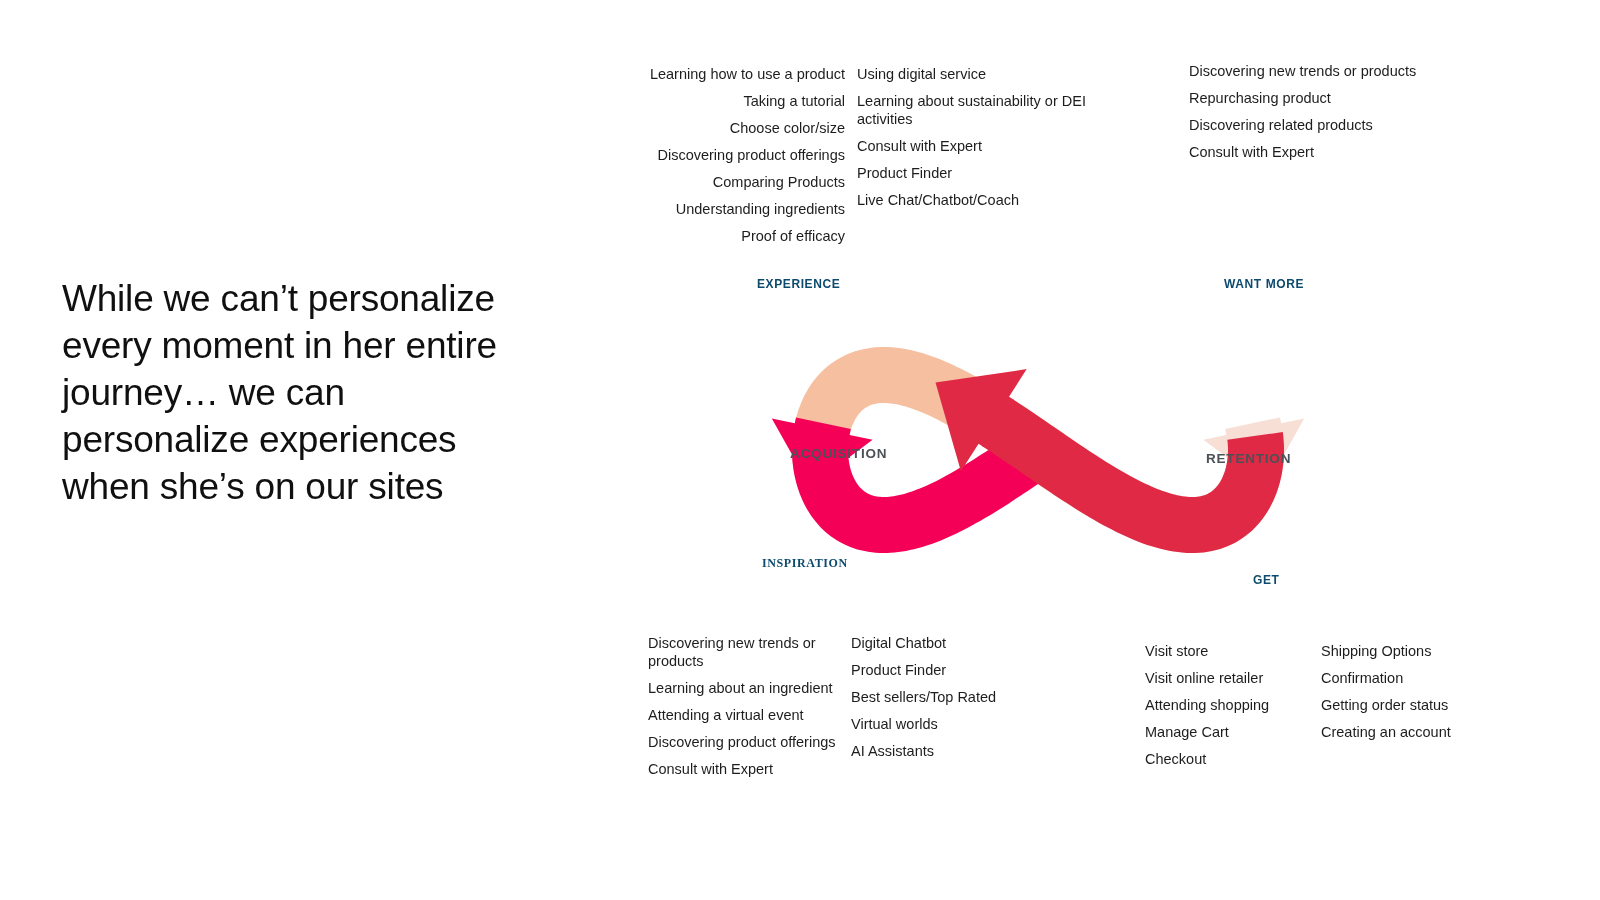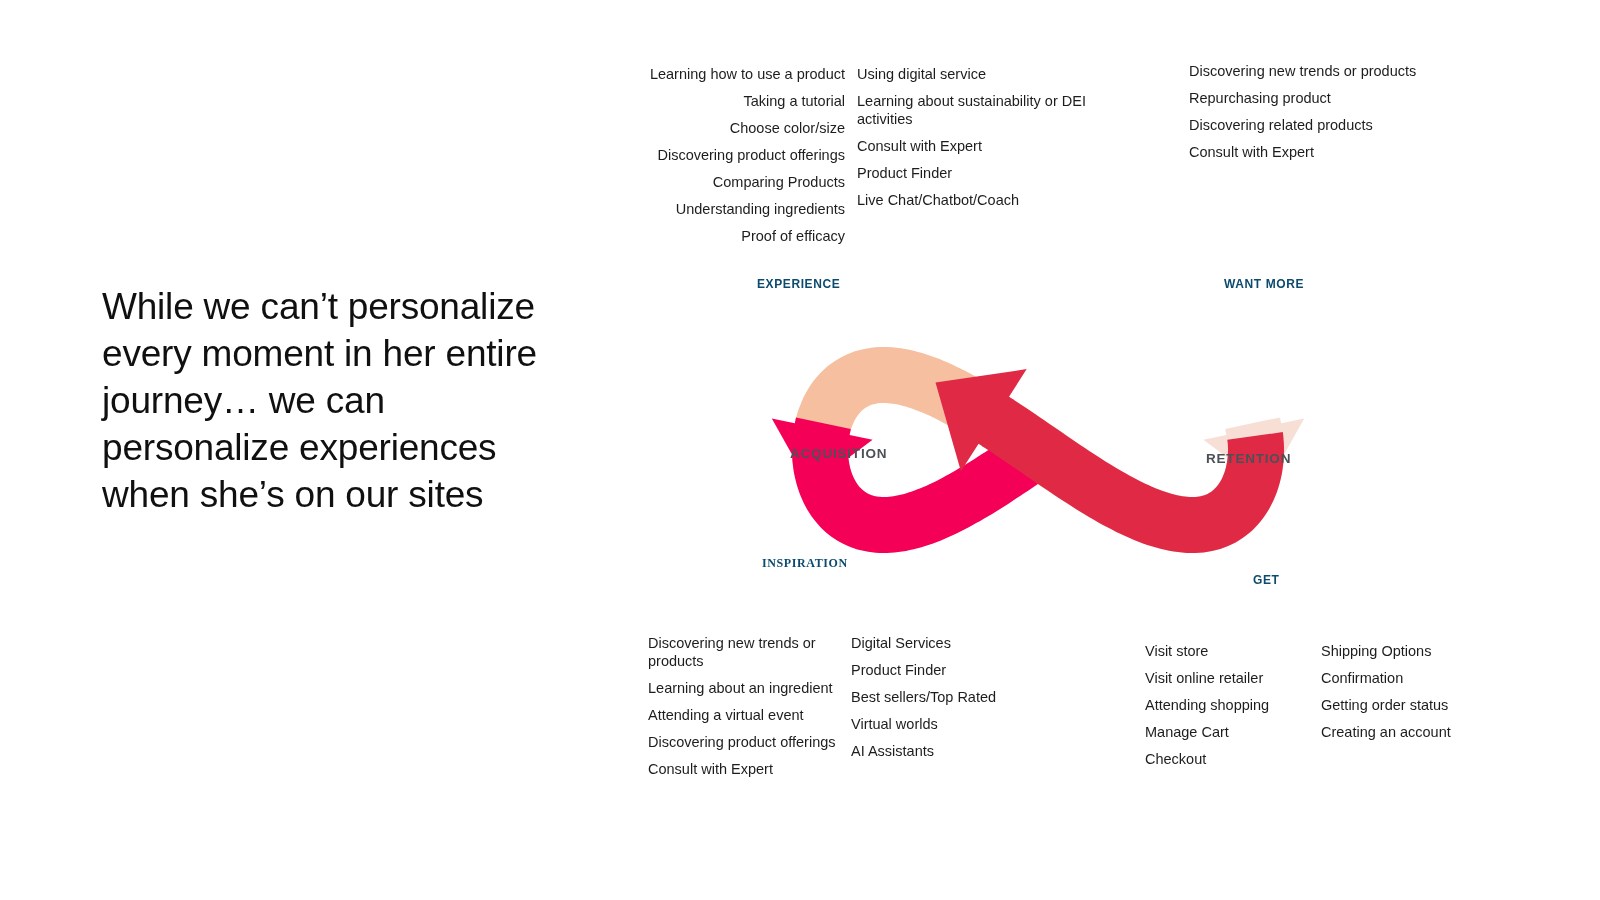--- a/index.html
+++ b/index.html
@@ -16,23 +16,22 @@
     overflow: hidden;
     font-family: "Liberation Sans", sans-serif;
     color: #161616;
     -webkit-font-smoothing: antialiased;
   }
 
   
   #headline {
     position: absolute;
     left: 62px;
-    top: 283px;
+    top: 275px;
     width: 470px;
-    margin-left: 40px;
   }
   #headline .line {
     font-family: "Liberation Sans", sans-serif;
     font-size: 37px;
     line-height: 47px;
     font-weight: 400;
     letter-spacing: -0.2px;
     color: #101010;
     white-space: nowrap;
   }
@@ -132,21 +131,21 @@
   </div>
 
 <div class="jcol" id="col-inspiration-a">
     <div class="jitem">Discovering new trends or products</div>
     <div class="jitem">Learning about an ingredient</div>
     <div class="jitem">Attending a virtual event</div>
     <div class="jitem">Discovering product offerings</div>
     <div class="jitem">Consult with Expert</div>
   </div>
 <div class="jcol" id="col-inspiration-b">
-    <div class="jitem">Digital Services</div>
+    <div class="jitem">Digital Chatbot</div>
     <div class="jitem">Product Finder</div>
     <div class="jitem">Best sellers/Top Rated</div>
     <div class="jitem">Virtual worlds</div>
     <div class="jitem">AI Assistants</div>
   </div>
 
 <div class="jcol" id="col-get-a">
     <div class="jitem">Visit store</div>
     <div class="jitem">Visit online retailer</div>
     <div class="jitem">Attending shopping</div>

